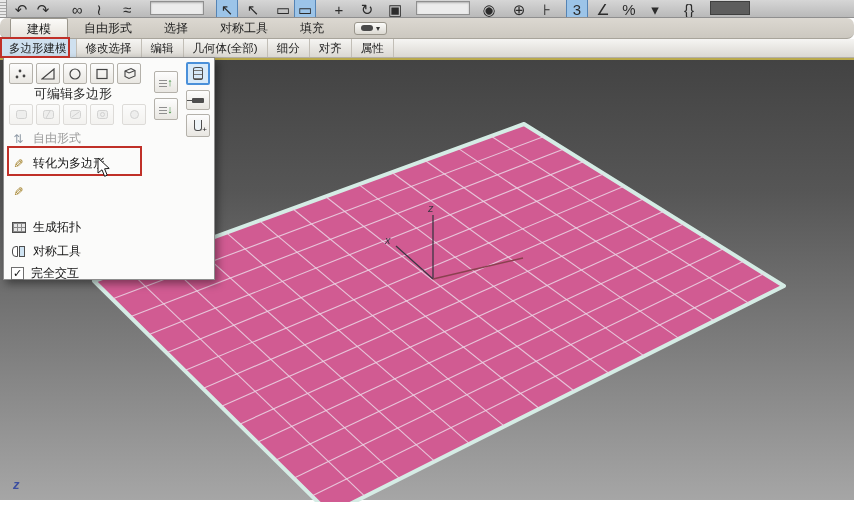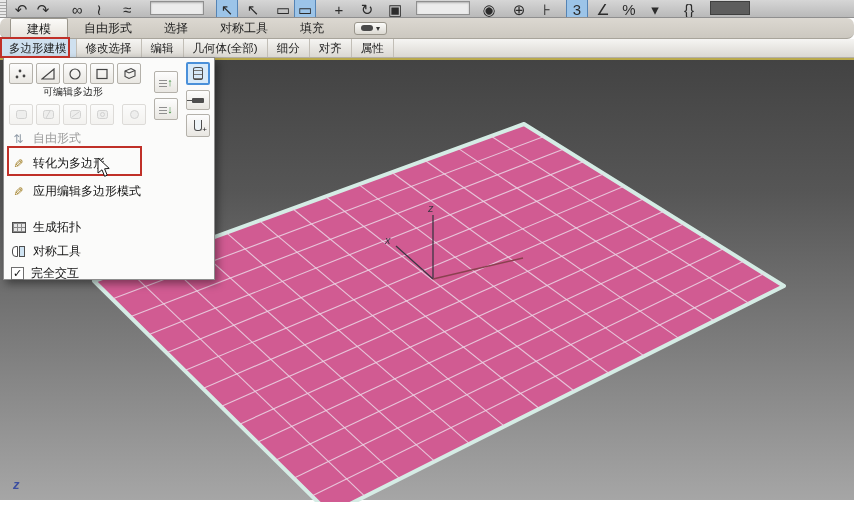--- a/index.html
+++ b/index.html
@@ -97,21 +97,21 @@
     background:linear-gradient(#f2f2f2,#c9c9c9);
     background-image:repeating-linear-gradient(0deg,#777 0 1px,transparent 1px 4px); }
   .icon-pin{ width:12px; height:5px; background:#4e4e4e; border-radius:1px; position:relative; }
   .icon-pin::after{ content:""; position:absolute; left:-5px; top:2px; width:5px; height:1px; background:#4e4e4e; }
   .icon-beaker{ width:8px; height:11px; border:1px solid #4e4e4e; border-top:none;
     border-radius:0 0 3px 3px; position:relative; background:#eef4f8; }
   .icon-beaker::after{ content:"+"; position:absolute; right:-6px; bottom:-4px; font-size:8px; color:#222; }
 
   #editable-poly-label{
     position:absolute; left:0; top:27px; width:138px; text-align:center;
-    font-size:10px; color:#2a2a2a;
+    font-size:13px; color:#2a2a2a;
   }
 
   .mi{ position:absolute; left:7px; display:flex; align-items:center; gap:7px;
        font-size:12px; color:#141414; height:19px; white-space:nowrap; }
   .mi.disabled{ color:#9b9b9b; }
   .ic{ width:15px; height:15px; flex:none; display:flex; align-items:center; justify-content:center; }
   .ic-collapse{ font-size:12px; color:#8f9aa6; }
   .ic-pencil{ font-size:12px; color:#9a7514; transform:scaleX(-1); }
   .ic-grid{ width:14px; height:11px; border:1px solid #4e4e4e; background-color:#e8e8e8;
     background-image:repeating-linear-gradient(0deg,#8a8a8a 0 1px,transparent 1px 4px),
@@ -305,21 +305,20 @@
     <span>自由形式</span>
   </div>
 
   <div class="mi" style="top:96px;">
     <span class="ic ic-pencil">✎</span>
     <span>转化为多边形</span>
   </div>
 
   <div class="mi" style="top:124px;">
     <span class="ic ic-pencil">✎</span>
-    <span>应用编辑多边形模式</span>
   </div>
 
   <div class="mi" style="top:160px;">
     <span class="ic">
         <span class="ic-grid"></span>
       </span>
     <span>生成拓扑</span>
   </div>
 
   <div class="mi" style="top:184px;">

